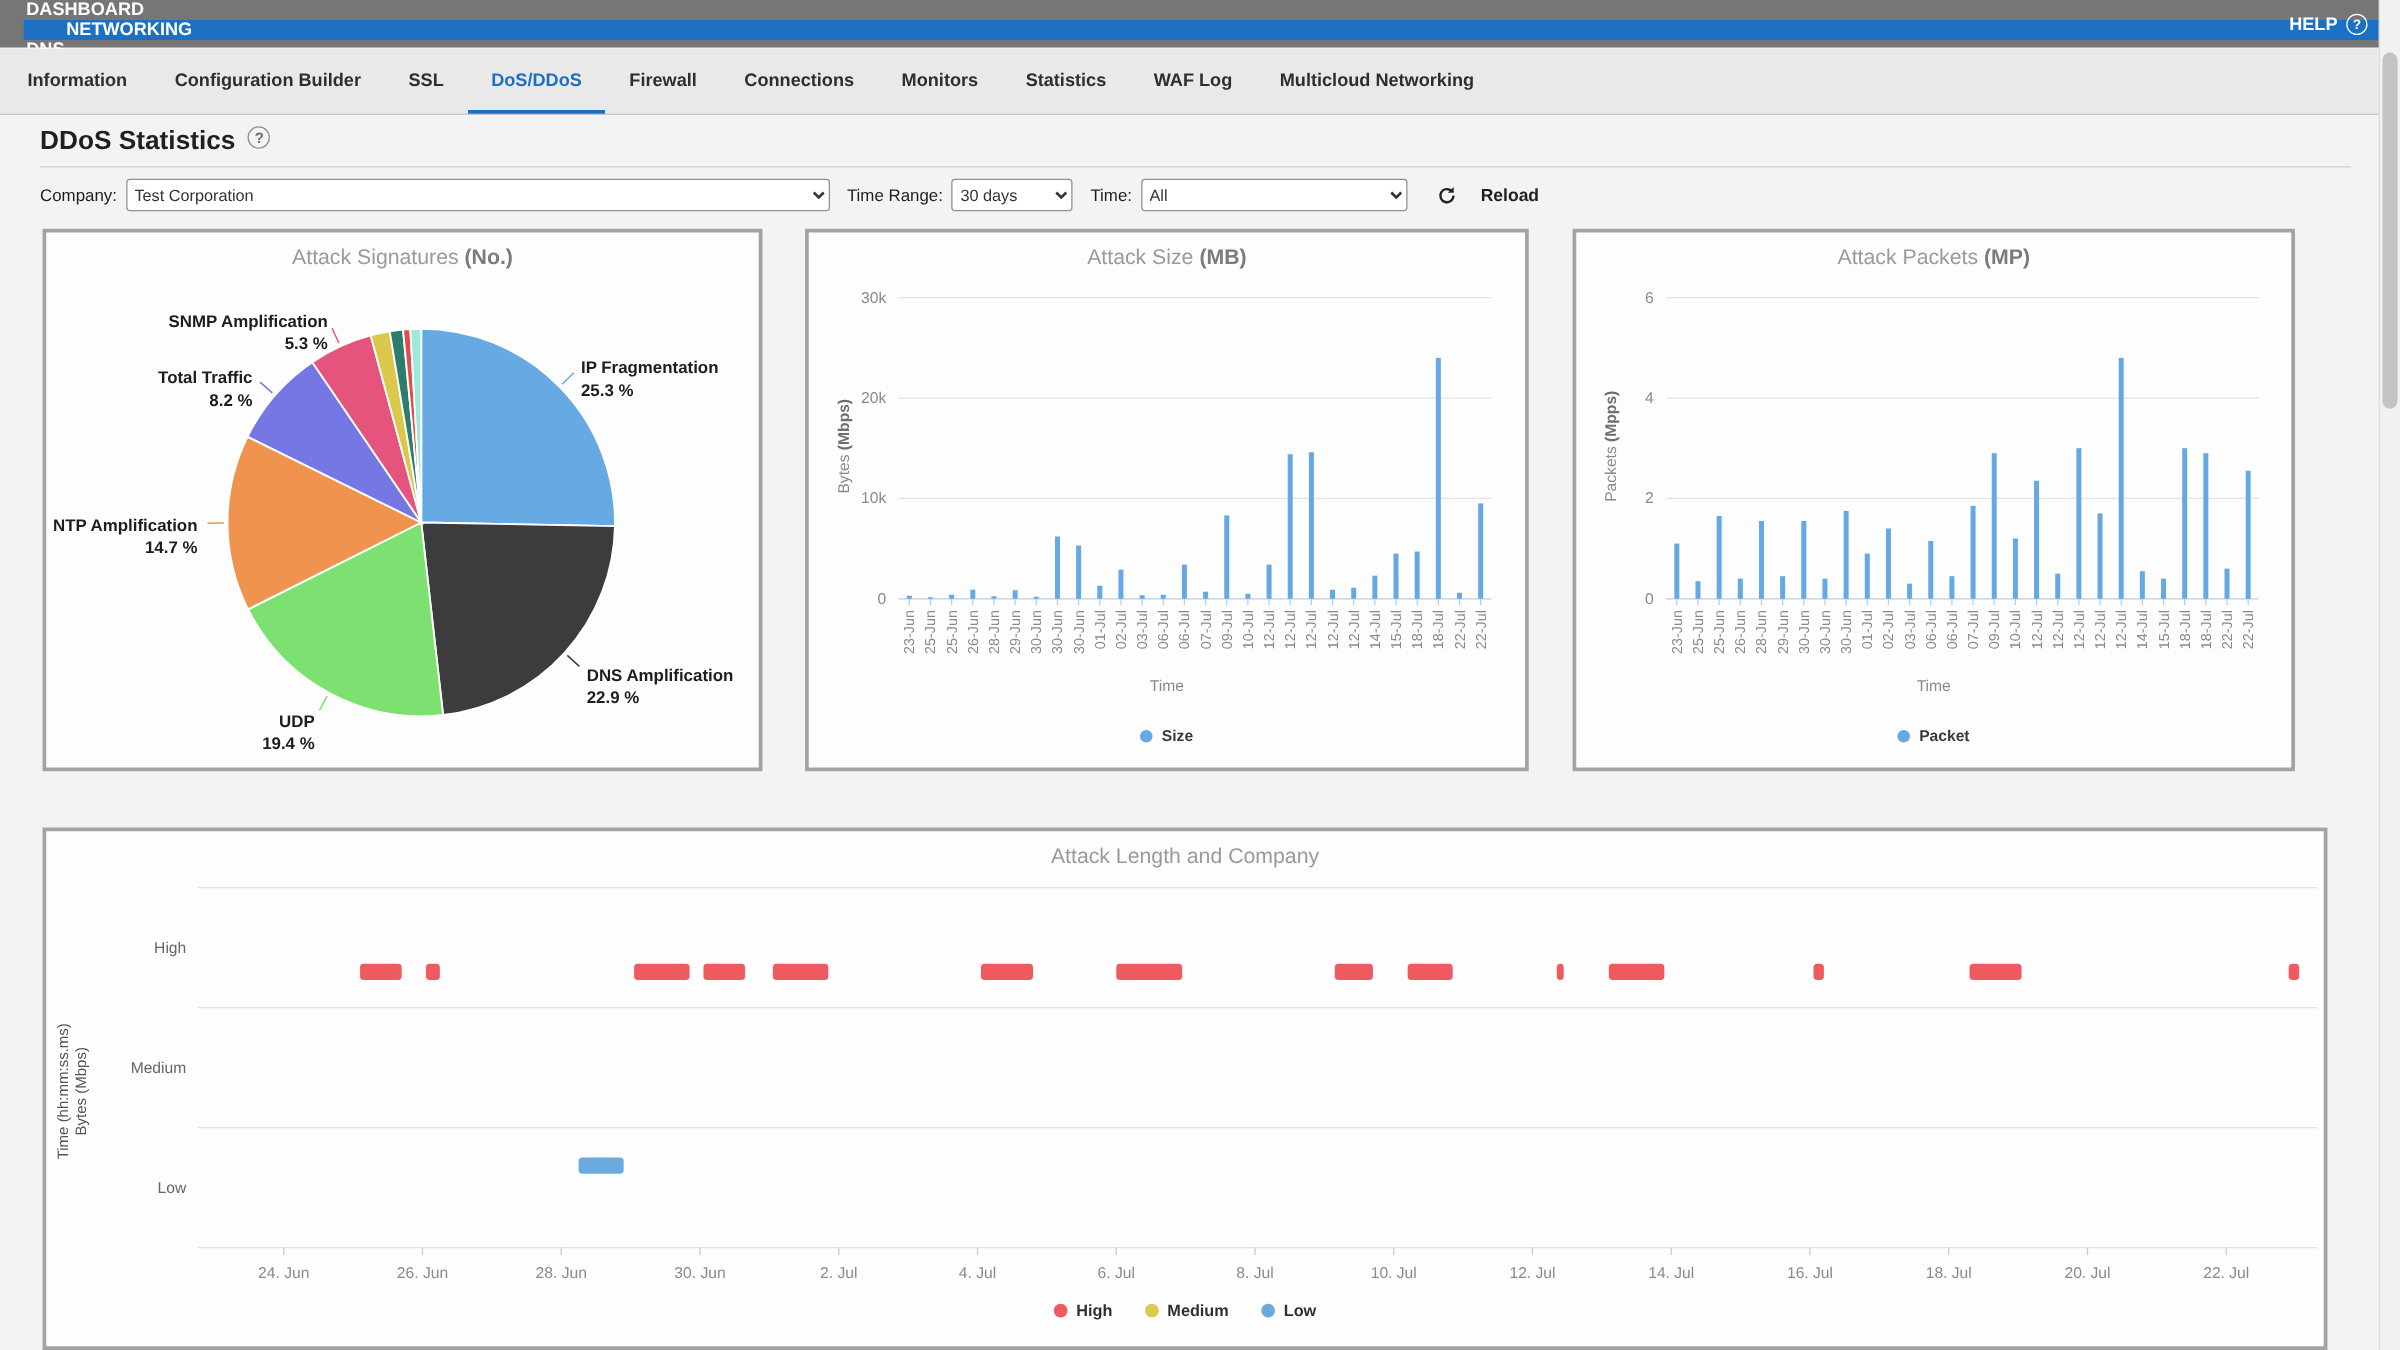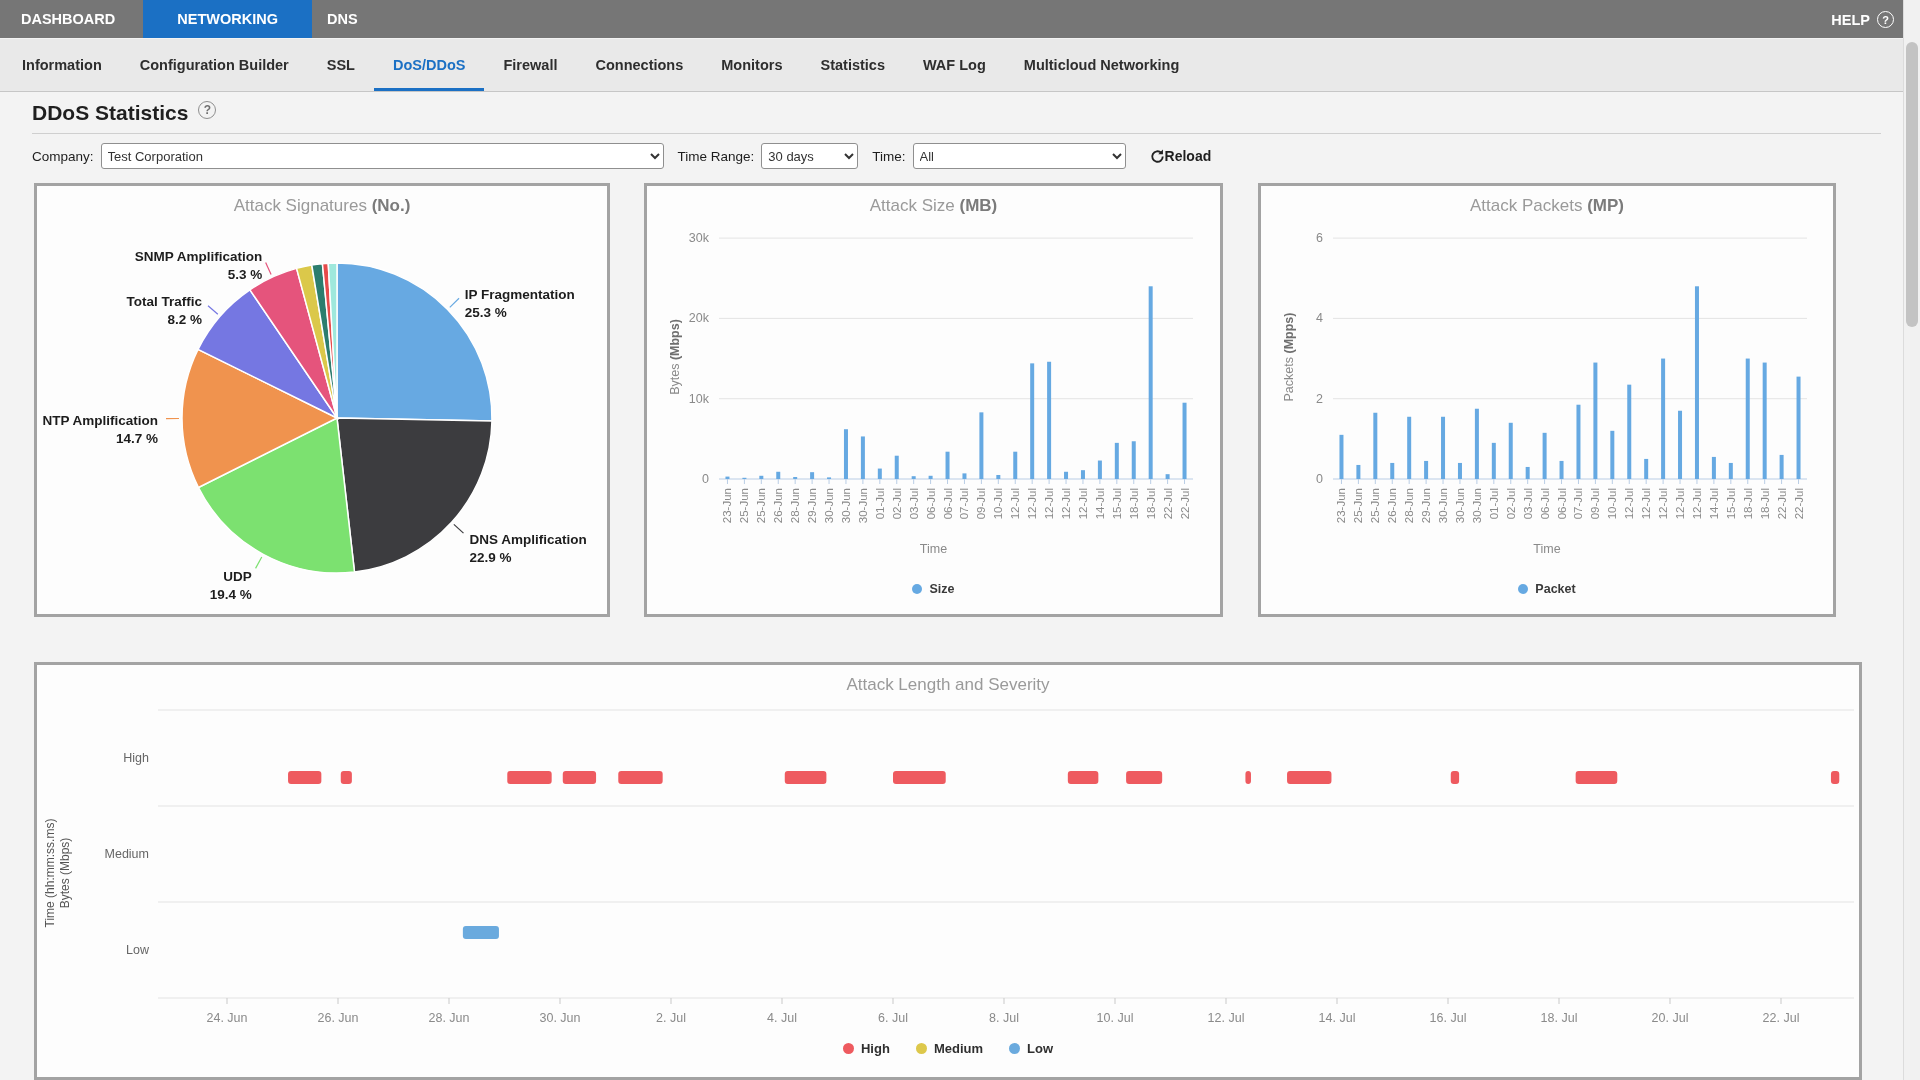--- a/index.html
+++ b/index.html
@@ -1,40 +1,40 @@
 <!DOCTYPE html>
 <html><head>
 <meta charset="utf-8">
 <style>
   html,body{margin:0;padding:0;overflow:hidden;background:#f3f3f3;font-family:"Liberation Sans",sans-serif;}
   .screen{position:relative;width:1920px;height:1080px;background:#f3f3f3;overflow:hidden;}
 
   
-  .topnav{position:absolute;left:0;top:0;width:100%;height:38px;background:#767676;display:flex;align-items:stretch;padding-left:6px;box-sizing:border-box;}
+  .topnav{position:absolute;left:0;top:0;width:100%;height:38px;background:#767676;display:flex;align-items:stretch;padding-left:6px;box-sizing:border-box;flex-direction:column;}
   .nav-item{display:flex;align-items:center;padding:0 15px;color:#fff;font-weight:bold;font-size:14.5px;cursor:pointer;}
   .nav-item.active{background:#1b70c4;padding:0 34px;margin-left:13px;}
   .nav-help{position:absolute;right:26px;top:0;height:39px;display:flex;align-items:center;gap:7px;color:#fff;font-weight:bold;font-size:14.5px;cursor:pointer;}
   .qmark{width:17px;height:17px;border:1.5px solid #fff;border-radius:50%;display:flex;align-items:center;justify-content:center;font-size:11px;font-weight:bold;box-sizing:border-box;}
 
   
   .tabbar{position:absolute;top:39px;left:0;width:100%;height:53px;background:#e9e9e9;border-bottom:1px solid #c6c6c6;display:flex;padding-left:3px;box-sizing:border-box;}
   .tab{padding:0 19px;display:flex;align-items:center;font-weight:bold;font-size:14.5px;color:#2e2e2e;height:100%;cursor:pointer;}
   .tab.active{color:#1b70c4;box-shadow:inset 0 -3px 0 #1b70c4;}
 
   
   .page-head{position:absolute;left:32px;top:101px;display:flex;align-items:flex-start;gap:10px;}
   .page-head h1{margin:0;font-size:21px;color:#1f1f1f;}
   .qmark-gray{width:18px;height:18px;border:1.5px solid #8f8f8f;color:#6f6f6f;border-radius:50%;display:flex;align-items:center;justify-content:center;font-size:12px;font-weight:bold;box-sizing:border-box;cursor:pointer;}
   .title-rule{position:absolute;left:32px;top:133px;width:1849px;border:none;border-top:1px solid #cfcfcf;margin:0;}
   .filters{position:absolute;left:32px;top:141px;height:30px;display:flex;align-items:center;font-size:13.5px;color:#1d1d1d;}
   .filters label{margin-right:7px;}
   .filters .gap{margin-left:14px;}
   .filters select{height:26px;border:1px solid #8f8f8f;border-radius:3px;background:#fff;font-size:13px;color:#333;font-family:inherit;padding:0 2px;}
   #company-select{width:563px}#timerange-select{width:97px}#pack-select{width:213px}
-  .reload{margin-left:24px;display:flex;align-items:center;gap:0;background:none;border:none;font-family:inherit;font-weight:bold;font-size:14px;color:#1f1f1f;cursor:pointer;padding:0;}
+  .reload{margin-left:24px;display:flex;align-items:center;gap:20px;background:none;border:none;font-family:inherit;font-weight:bold;font-size:14px;color:#1f1f1f;cursor:pointer;padding:0;}
 
   
   .panel{position:absolute;background:#fdfdfd;border:3px solid #a3a3a3;box-sizing:border-box;}
   #panel-pie{left:34px;top:183px;width:576px;height:434px;}
   #panel-size{left:644px;top:183px;width:579px;height:434px;}
   #panel-packets{left:1258px;top:183px;width:578px;height:434px;}
   #panel-severity{left:34px;top:662px;width:1828px;height:418px;}
   .chart-title{position:absolute;left:0;right:0;top:10px;text-align:center;font-size:17px;color:#9a9a9a;}
   .chart-title b{color:#7b7b7b;}
   .panel svg{position:absolute;left:0;top:0;}
@@ -356,21 +356,21 @@
       </svg>
     <div class="xlab">Time</div>
     <div class="bar-legend">
       <span class="dot" style="background: rgb(102, 169, 226);"></span>
       <span>Packet</span>
     </div>
   </section>
 
   <section class="panel" id="panel-severity">
     <div class="chart-title">
-      <span>Attack Length and Severity</span>
+      <span>Attack Length and Company</span>
     </div>
     <div class="ylab2">
       <span>Time (hh:mm:ss.ms)</span><br>
       <span>Bytes (Mbps)</span>
     </div>
     <svg id="severity-svg" width="1826" height="372">
         <line x1="121" x2="1817" y1="45" y2="45" stroke="#e3e3e3"></line>
         <line x1="121" x2="1817" y1="141" y2="141" stroke="#e3e3e3"></line>
         <line x1="121" x2="1817" y1="237" y2="237" stroke="#e3e3e3"></line>
         <line x1="121" x2="1817" y1="333" y2="333" stroke="#e3e3e3"></line>

